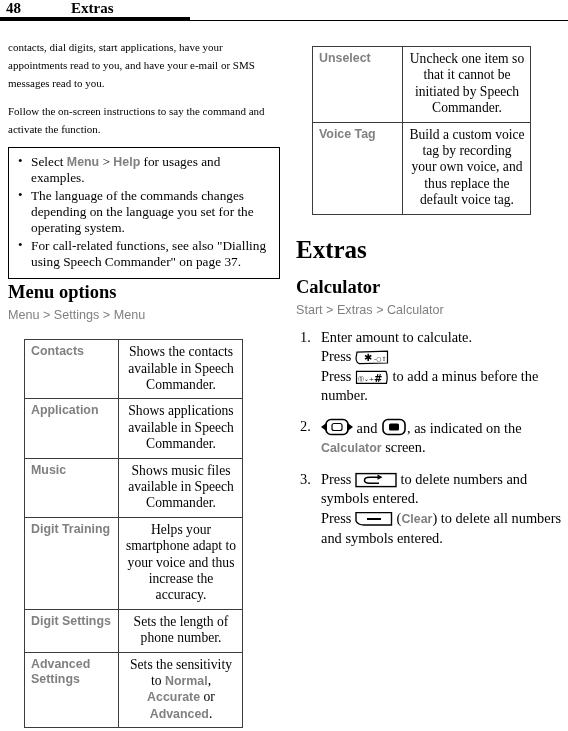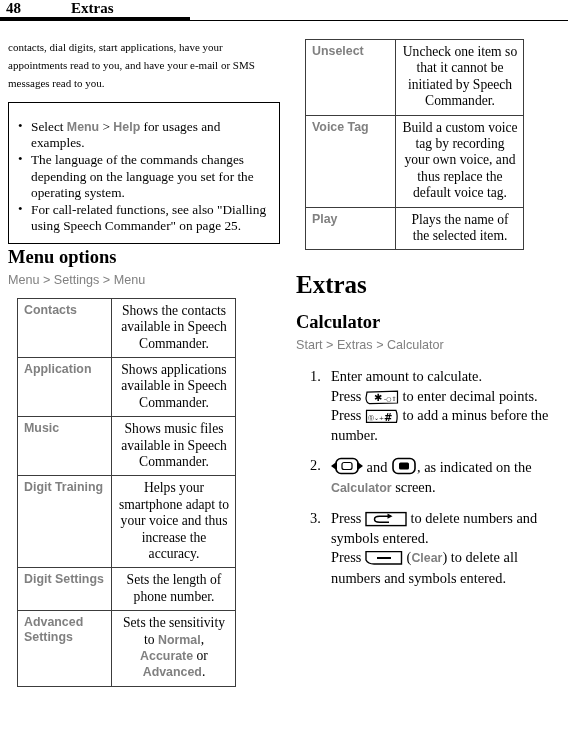--- a/index.html
+++ b/index.html
@@ -75,21 +75,21 @@
     margin: 8px 0 9px 0;
     font-size: 11px;
     line-height: 18.2px;
     font-family: "Liberation Serif", serif;
     text-align: left;
   }
 
   
   .note-box {
     border: 1.4px solid #000;
-    padding: 16px 8px 7px 4px;
+    padding: 6px 8px 7px 4px;
     margin: 6px 0 0 0;
     box-sizing: border-box;
   }
   ul.note-list {
     margin: 0;
     padding: 0 0 0 16px;
     list-style: none;
   }
   ul.note-list > li {
     position: relative;
@@ -138,21 +138,21 @@
     font-weight: bold;
     font-size: 12.4px;
     color: #808080;
   }
 
   
   table.ref {
     border-collapse: collapse;
     width: 219px;
     table-layout: fixed;
-    margin: 9px;
+    margin: 16px;
   }
   table.ref td {
     border: 1px solid #3c3c3c;
     vertical-align: top;
     padding: 4px 5px 5px 6px;
   }
   table.ref td.k {
     width: 82px;
     font-family: "Liberation Sans", sans-serif;
     font-weight: bold;
@@ -163,21 +163,21 @@
   table.ref td.v {
     font-family: "Liberation Serif", serif;
     font-size: 13.6px;
     line-height: 16.4px;
     text-align: center;
   }
   table.ref.right td.k { width: 78px; }
 
   
   ol.steps {
-    margin: 14px;
+    margin: 4px;
     padding: 0;
     list-style: none;
     counter-reset: step;
   }
   ol.steps > li {
     position: relative;
     counter-increment: step;
     padding-left: 21px;
     margin-bottom: 11px;
     font-size: 14.4px;
@@ -209,26 +209,27 @@
   <div class="page-header">
     <div class="hdr-folio">48</div>
     <div class="hdr-title">Extras</div>
     <div class="rule-thin"></div>
     <div class="rule-thick"></div>
   </div>
 
   <div class="col col-left">
 
     <p class="body">contacts, dial digits, start applications, have your appointments read to you, and have your e-mail or SMS messages read to you.</p>
+    <p class="body">Follow the on-screen instructions to say the command and activate the function.</p>
 
     <div class="note-box">
       <ul class="note-list">
         <li><span>Select </span><span class="ui">Menu</span><span> &gt; </span><span class="ui">Help</span><span> for usages and examples.</span></li>
         <li>The language of the commands changes depending on the language you set for the operating system.</li>
-        <li>For call-related functions, see also "Dialling using Speech Commander" on page 25.</li>
+        <li>For call-related functions, see also "Dialling using Speech Commander" on page 37.</li>
       </ul>
     </div>
 
     <h2 class="section tight">Menu options</h2>
     <div class="breadcrumb">Menu &gt; Settings &gt; Menu</div>
 
     <table class="ref">
       <tbody>
         <tr>
           <td class="k">Contacts</td>
@@ -262,41 +263,37 @@
 
     <table class="ref right">
       <tbody>
         <tr>
           <td class="k">Unselect</td>
           <td class="v">Uncheck one item so that it cannot be initiated by Speech Commander.</td>
         </tr>
         <tr>
           <td class="k">Voice Tag</td>
           <td class="v">Build a custom voice tag by recording your own voice, and thus replace the default voice tag.</td>
-        </tr>
-        <tr>
-          <td class="k">Play</td>
-          <td class="v">Plays the name of the selected item.</td>
         </tr>
       </tbody>
     </table>
 
     <h1 class="chapter">Extras</h1>
     <h2 class="section">Calculator</h2>
     <div class="breadcrumb">Start &gt; Extras &gt; Calculator</div>
 
     <ol class="steps">
 
       <li>
         <span class="step-line">Enter amount to calculate.</span>
         <span class="step-line"><span>Press </span><span class="key"><svg width="34" height="15" viewBox="0 0 34 15">
                 <path d="M2 2.2 L32.5 1.2 L32.5 13 L4.5 13.6 Q1.2 13 1 8 Z" fill="#fff" stroke="#000" stroke-width="1.2"></path>
                 <text x="9" y="11.4" font-family="DejaVu Sans" font-size="10" font-weight="bold" fill="#000">✱</text>
                 <text x="19" y="10.6" font-family="DejaVu Sans" font-size="6" fill="#000">-○⇧</text>
-              </svg></span><span> to enter decimal points.</span></span>
+              </svg></span></span>
         <span class="step-line"><span>Press </span><span class="key"><svg width="34" height="15" viewBox="0 0 34 15">
                 <path d="M1.5 1.4 L31 1.4 Q33 6 31.5 13.4 L1.5 13.4 Z" fill="#fff" stroke="#000" stroke-width="1.2"></path>
                 <text x="3" y="10.5" font-family="DejaVu Sans" font-size="6" fill="#000">⓪⌄÷</text>
                 <text x="19" y="11.6" font-family="DejaVu Sans" font-size="10" font-weight="bold" fill="#000">#</text>
               </svg></span><span> to add a minus before the number.</span></span>
       </li>
 
       <li>
         <span class="step-line"><span class="key"><svg width="32" height="20" viewBox="0 0 32 20" style="vertical-align:-5px">
                 <rect x="5" y="2.5" width="22" height="15" rx="5" ry="5" fill="#fff" stroke="#000" stroke-width="1.6"></rect>

